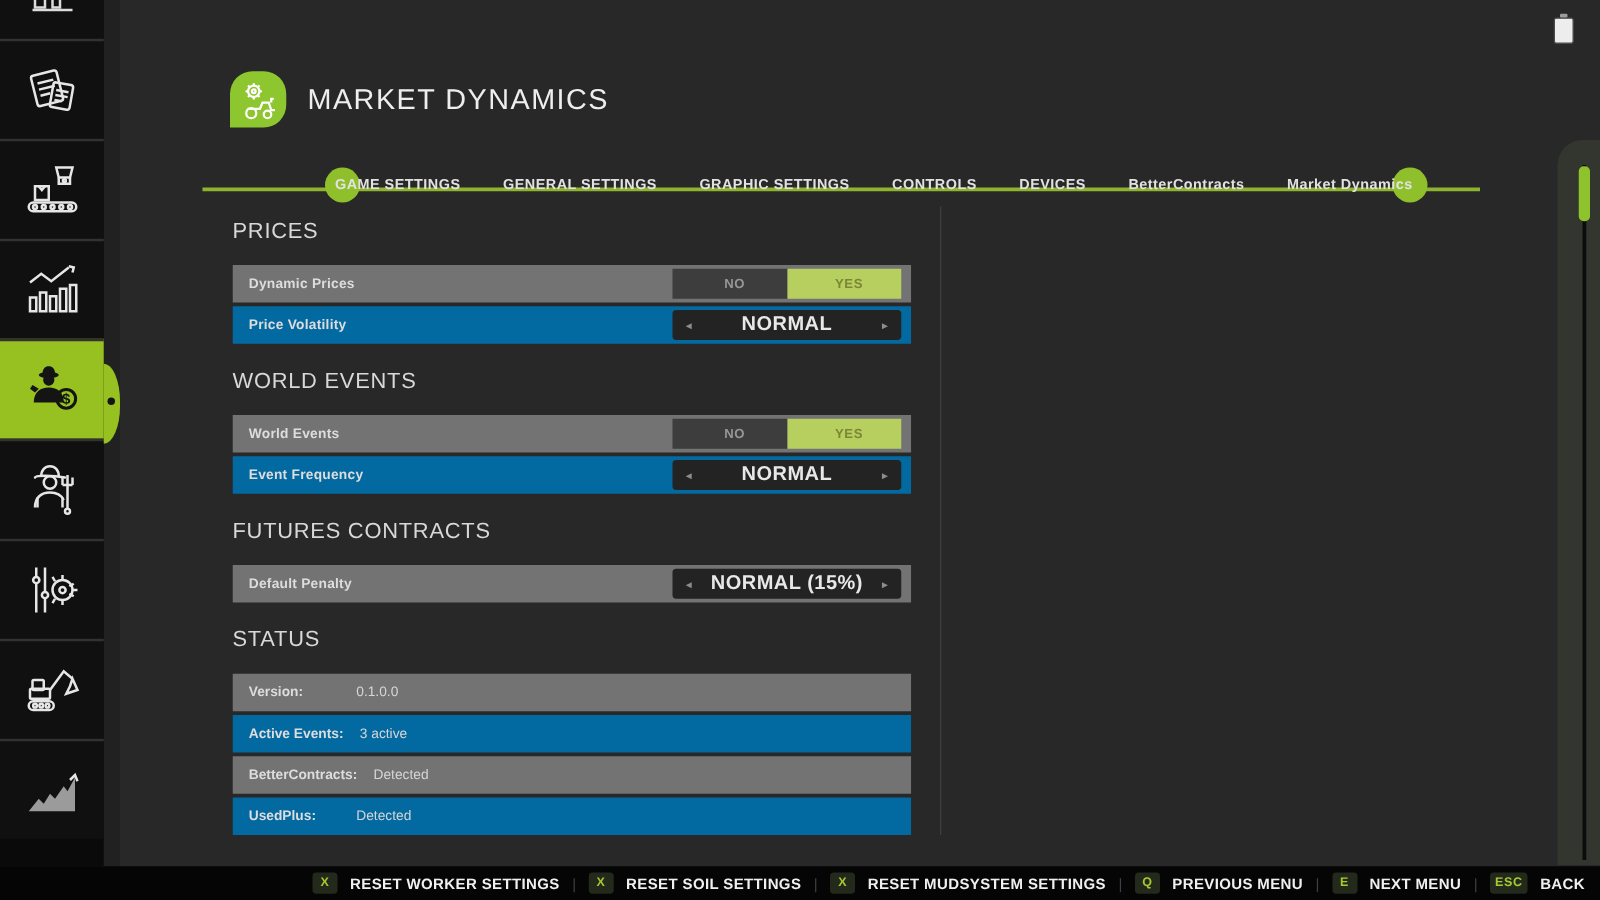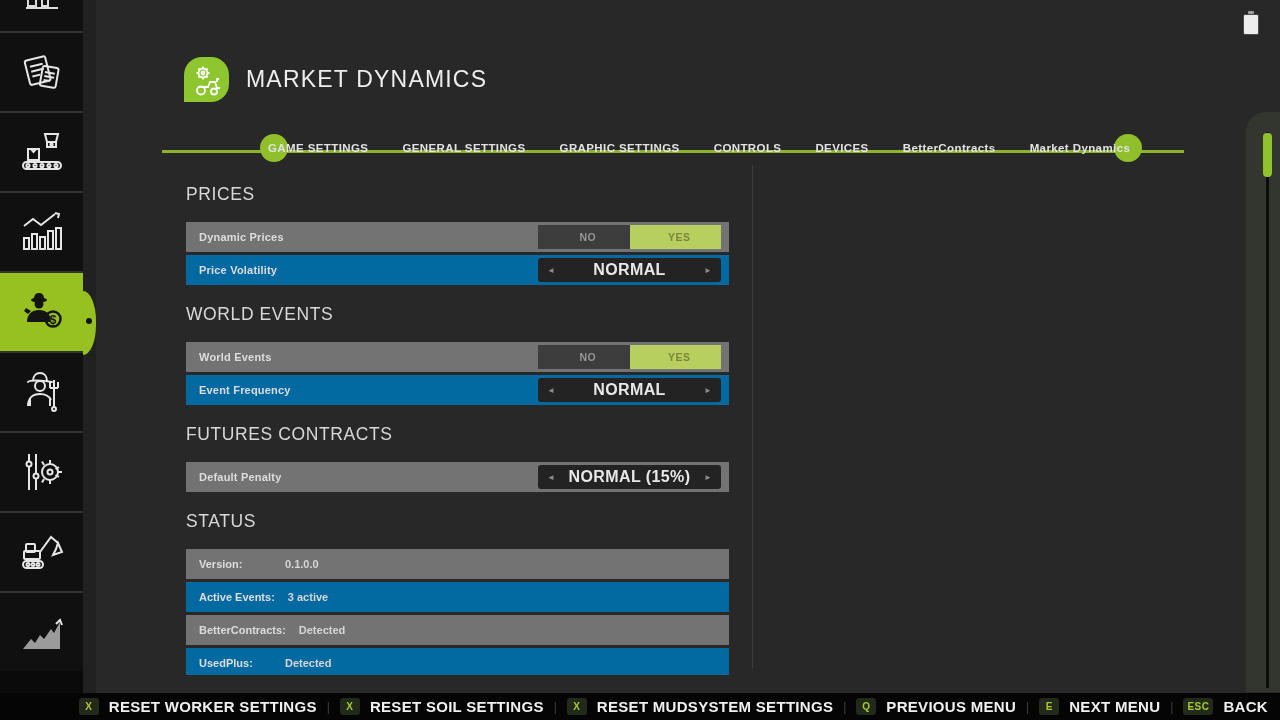--- a/index.html
+++ b/index.html
@@ -38,21 +38,21 @@
               background:#8fc02c; top:-8px; z-index:-1; }
   .tab .dot.left { left:-8px; }
   .tab .dot.right { right:-12px; }
   .tab-underline { position:absolute; left:162px; top:150px; width:1022px; height:3px;
                    background:#8eb32e; }
 
   
   .content { position:absolute; left:186px; top:170px; width:543px; height:505px; overflow:hidden; }
   .content h2 { font-size:17.5px; font-weight:400; color:#d8d8d8; letter-spacing:0.6px;
                 line-height:20px; }
-  .h-prices { margin-top:14px; }
+  .h-prices { margin-top:4px; }
   .h-gap { margin-top:19px; }
   .row { position:relative; height:30px; margin-top:3px; display:flex; align-items:center;
          padding-left:13px; }
   .row.first { margin-top:18px; }
   .row.light { background:#737373; }
   .row.dark  { background:#0369a1; }
   .row-label { font-size:11px; font-weight:bold; color:#dddddd; letter-spacing:0.2px; }
 
   .toggle { position:absolute; right:8px; top:3px; width:183px; height:24px; display:flex; }
   .opt { flex:1; display:flex; align-items:center; justify-content:center;
@@ -61,21 +61,21 @@
   .opt.yes { background:#b7cf5e; color:#7c8639; }
 
   .selector { position:absolute; right:8px; top:3px; width:183px; height:24px; background:#232323;
               border-radius:3px; display:flex; align-items:center; justify-content:space-between;
               padding:0 9px; }
   .sel-value { font-size:16px; font-weight:bold; color:#e8e8e8; letter-spacing:0.4px; }
   .sel-arrow { font-size:8px; color:#8d8d8d; }
 
   .status-label { font-size:11px; font-weight:bold; color:#dddddd; display:inline-block;
                   min-width:73px; }
-  .status-value { font-size:11px; font-weight:bold; color:#d6d6d6; margin-left:13px; }
+  .status-value { font-size:11px; font-weight:normal; color:#d6d6d6; margin-left:13px; }
 
   .v-divider { position:absolute; left:752px; top:165px; width:1px; height:503px; background:#3e3e3e; }
 
   
   .scroll-panel { position:absolute; left:1246px; top:112px; width:34px; height:580px;
                   background:#33362e; border-radius:20px 0 0 0; }
   .scroll-track { position:absolute; left:20px; top:20px; width:3px; height:556px; background:#0c0c0c; }
   .scroll-thumb { position:absolute; left:17px; top:21px; width:9px; height:44px;
                   background:#8fc32e; border-radius:4px; }
 
@@ -85,21 +85,21 @@
   .battery:before { content:""; position:absolute; left:4px; top:-4px; width:6px; height:3px;
                     background:#9c9c9c; border-radius:1px; }
 
   
   .footer { position:absolute; left:0; top:693px; width:1280px; height:27px; background:#050505;
             display:flex; align-items:center; justify-content:flex-end; padding-right:12px;
             gap:10px; z-index:8; }
   .keycap { min-width:20px; height:17px; padding:0 4px; background:#232a1c; border-radius:3px;
             color:#a7c930; font-size:10px; font-weight:bold; display:flex; align-items:center;
             justify-content:center; letter-spacing:0.5px; }
-  .hint-label { font-size:15px; font-weight:bold; color:#f0f0f0; letter-spacing:0.3px; }
+  .hint-label { font-size:12px; font-weight:bold; color:#f0f0f0; letter-spacing:0.3px; }
   .hint-sep { color:#3f3f3f; font-size:12px; }
 </style>
 </head>
 <body>
 
 <div class="stage">
 
   <aside class="sidebar">
     <div class="tile partial">
       <svg viewBox="0 0 40 40" fill="none" stroke="#dcdcdc" stroke-width="2">

